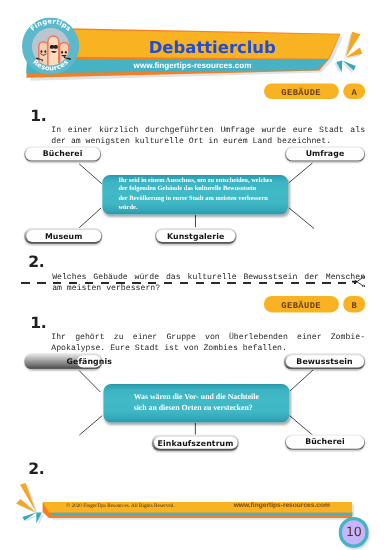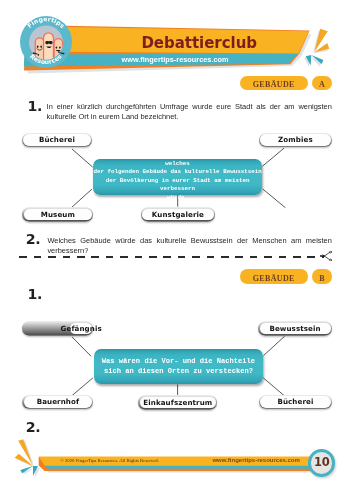--- a/index.html
+++ b/index.html
@@ -2,75 +2,75 @@
 <html><head>
 <meta charset="utf-8">
 <style>
   html,body{margin:0;padding:0;}
   body{width:353px;height:500px;background:#ffffff;font-family:"Liberation Sans",sans-serif;overflow:hidden;position:relative;}
   .page{position:absolute;left:0;top:0;width:353px;height:500px;}
 
   
   .hdr{position:absolute;left:0;top:0;width:353px;height:95px;}
   .hdr-svg{position:absolute;left:0;top:0;}
-  .hdr-title{position:absolute;left:97px;top:36.1px;width:160px;text-align:right;
-    font-size:15px;font-weight:bold;color:#7f1d1d;letter-spacing:-0.03px;
+  .hdr-title{position:absolute;left:113px;top:36.1px;width:160px;text-align:center;
+    font-size:15px;font-weight:bold;color:#1d4ed8;letter-spacing:-0.03px;
     line-height:15px;font-family:"DejaVu Sans",sans-serif;}
   .hdr-url{position:absolute;left:111px;top:55.7px;width:128px;text-align:center;
     font-size:7.35px;font-weight:bold;color:#ffffff;letter-spacing:0px;
     line-height:7.4px;font-family:"Liberation Sans",sans-serif;}
 
   
   .logo{position:absolute;left:20px;top:16px;width:52px;height:52px;}
 
   
   .tag{position:absolute;height:14.3px;border-radius:7.2px;background:#f9b222;
     color:#6b3f1d;font-size:8px;font-weight:bold;letter-spacing:.35px;
     display:flex;align-items:center;justify-content:center;
     line-height:8px;padding-top:5.2px;box-sizing:border-box;
-    font-family:Liberation Serif, serif;}
+    font-family:Liberation Mono, monospace;}
 
   
   .qnum{position:absolute;font-size:14.2px;font-weight:bold;color:#231f20;
     line-height:14.2px;letter-spacing:-0.3px;font-family:"DejaVu Sans",sans-serif;}
   .qtxt{position:absolute;font-size:7.45px;color:#231f20;line-height:10.2px;
-    text-align:justify;text-justify:inter-word;font-family:Liberation Sans, sans-serif;}
+    text-align:justify;text-justify:inter-word;font-family:Liberation Mono, monospace;margin-top:12px;}
 
   
   .map{position:absolute;left:0;width:353px;}
   .node{position:absolute;height:14.6px;border-radius:7.3px;
     background:linear-gradient(180deg,#efefef 0%,#d2d2d2 18%,#9c9c9c 48%,#6e6e6e 76%,#4f4f4f 92%,#9a9a9a 100%);
     padding:1.45px;box-sizing:border-box;
     box-shadow:0 1.2px 1.5px rgba(0,0,0,.22);
     z-index:3;}
   .node > span{display:flex;width:100%;height:100%;border-radius:6.2px;background:#fefefe;
     align-items:center;justify-content:center;
     font-size:7.1px;font-weight:bold;color:#141414;letter-spacing:.1px;
     font-family:"DejaVu Sans",sans-serif;text-align:center;}
   .center{position:absolute;border-radius:7px;
     background:linear-gradient(180deg,#2a94a6 0%,#31a4b5 6%,#3cb4c3 18%,#41bac7 42%,#3fb7c5 72%,#34a7b8 90%,#2b96a8 100%);
     box-shadow:1px 2px 2.4px rgba(0,0,0,.34);
-    display:flex;align-items:center;justify-content:center;text-align:center;
+    display:flex;align-items:center;justify-content:center;
     color:#ffffff;font-weight:bold;
-    font-family:Liberation Mono, monospace;z-index:2;box-sizing:border-box;}
+    font-family:Liberation Serif, serif;z-index:2;box-sizing:border-box;}
   .center span{display:block;}
   .lines{position:absolute;left:0;top:0;z-index:1;}
 
   
   .ftr{position:absolute;left:0;top:440px;width:353px;height:60px;}
   .ftr-copy{position:absolute;left:60.2px;top:457.6px;font-size:4.75px;color:#46301c;
     line-height:5px;font-family:"Liberation Serif",serif;white-space:nowrap;}
   .ftr-url{position:absolute;left:212.4px;top:456.9px;font-size:6px;font-weight:bold;
     color:#7a4a12;letter-spacing:0px;line-height:6px;font-family:"Liberation Sans",sans-serif;white-space:nowrap;}
-  .ftr-page{position:absolute;left:307.9px;top:449px;width:27.6px;height:27.6px;border-radius:50%;
-    background:#e5e5e5;border:3.6px solid #46b2c4;box-sizing:border-box;
+  .ftr-page{position:absolute;left:307.9px;top:470px;width:27.6px;height:27.6px;border-radius:50%;
+    background:#c4b5fd;border:3.6px solid #46b2c4;box-sizing:border-box;
     box-shadow:1.2px 1.6px 2px rgba(0,0,0,.16);
     display:flex;align-items:center;justify-content:center;
     line-height:11.5px;padding-bottom:0.6px;
-    font-size:11.5px;font-weight:bold;color:#60301b;letter-spacing:-0.2px;
+    font-size:11.5px;font-weight:normal;color:#60301b;letter-spacing:-0.2px;
     font-family:"DejaVu Sans",sans-serif;}
 </style>
 </head>
 <body>
 
 <div class="page">
 
   <div class="hdr">
     <svg class="hdr-svg" width="353" height="95" viewBox="0 0 353 95">
 
@@ -161,21 +161,21 @@
         <line x1="284" y1="20.2" x2="262.5" y2="38.2"></line>
         <line x1="92" y1="61" x2="71.3" y2="79.7"></line>
         <line x1="177.7" y1="67.5" x2="177.7" y2="78.6"></line>
         <line x1="262.7" y1="61" x2="285.4" y2="79.7"></line>
       </g>
     </svg>
     <div class="node" style="left:21.7px;top:4.5px;width:70.5px;">
         <span>Bücherei</span>
       </div>
     <div class="node" style="left:258.9px;top:4.5px;width:73.1px;">
-        <span>Zombies</span>
+        <span>Umfrage</span>
       </div>
     <div class="center" style="left:92.8px;top:30.8px;width:169.5px;height:36px;font-size:5.85px;line-height:8.45px;">
         <span>Ihr seid in einem Ausschuss, um zu entscheiden, welches<br>der folgenden Gebäude das kulturelle Bewusstsein<br>der Bevölkerung in eurer Stadt am meisten verbessern<br>würde.</span>
       </div>
     <div class="node" style="left:140.8px;top:79.1px;width:74.2px;">
         <span>Kunstgalerie</span>
       </div>
     <div class="node" style="left:22.3px;top:79.3px;width:71.2px;">
         <span>Museum</span>
       </div>
@@ -194,42 +194,40 @@
       <path d="M9,19.5 L30,5" stroke-width="2.4"></path>
       <circle cx="33.2" cy="3.2" r="3" stroke-width="2.1"></circle>
       <circle cx="33.2" cy="28.8" r="3" stroke-width="2.1"></circle>
     </g>
   </svg>
 
   <div class="tag" style="left:240px;top:269.3px;width:67.6px;">GEBÄUDE</div>
   <div class="tag" style="left:312px;top:269.3px;width:20.3px;">B</div>
 
   <div class="qnum" style="left:27.4px;top:286.6px;">1.</div>
+  <div class="qtxt" style="left:46.6px;top:290.2px;width:285.3px;">Ihr gehört zu einer Gruppe von Überlebenden einer Zombie-Apokalypse. Eure Stadt ist von Zombies befallen.</div>
 
   <div class="map" style="top:314px;height:100px;">
     <svg class="lines" width="353" height="100">
       <g stroke="#3a3a3a" stroke-width="0.85" fill="none" shape-rendering="geometricPrecision">
         <line x1="72" y1="22.9" x2="91.1" y2="42.3"></line>
         <line x1="284.7" y1="22.2" x2="263.5" y2="41.6"></line>
         <line x1="92.9" y1="63.9" x2="72.1" y2="81.5"></line>
         <line x1="177.6" y1="70.5" x2="177.6" y2="82.4"></line>
         <line x1="263.2" y1="63.8" x2="285.7" y2="82.9"></line>
       </g>
     </svg>
     <div class="node" style="left:22.3px;top:7.3px;width:71.2px;padding-left:48px;">
         <span>Gefängnis</span>
       </div>
     <div class="node" style="left:258.1px;top:7.3px;width:73.9px;">
         <span>Bewusstsein</span>
       </div>
     <div class="center" style="left:93.7px;top:34.5px;width:169.5px;height:35.5px;font-size:7.1px;line-height:10px;">
         <span>Was wären die Vor- und die Nachteile<br>sich an diesen Orten zu verstecken?</span>
-      </div>
-    <div class="node" style="left:22.3px;top:80.6px;width:71.2px;">
-        <span>Bauernhof</span>
       </div>
     <div class="node" style="left:138.1px;top:81.3px;width:79.4px;">
         <span>Einkaufszentrum</span>
       </div>
     <div class="node" style="left:258.9px;top:80.6px;width:73.1px;">
         <span>Bücherei</span>
       </div>
   </div>
 
   <div class="qnum" style="left:25.7px;top:419.6px;">2.</div>

